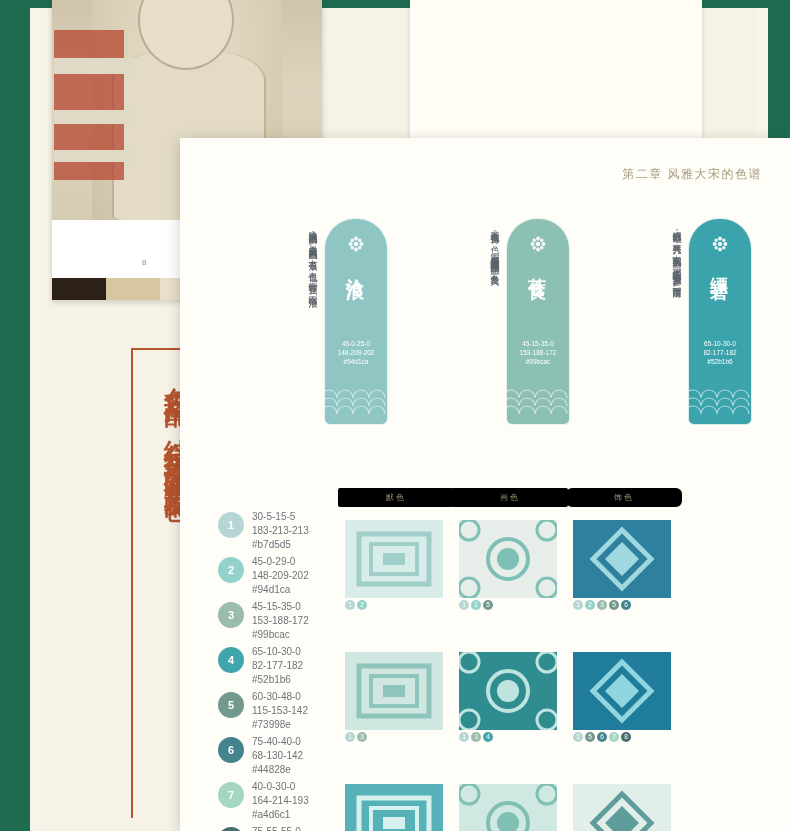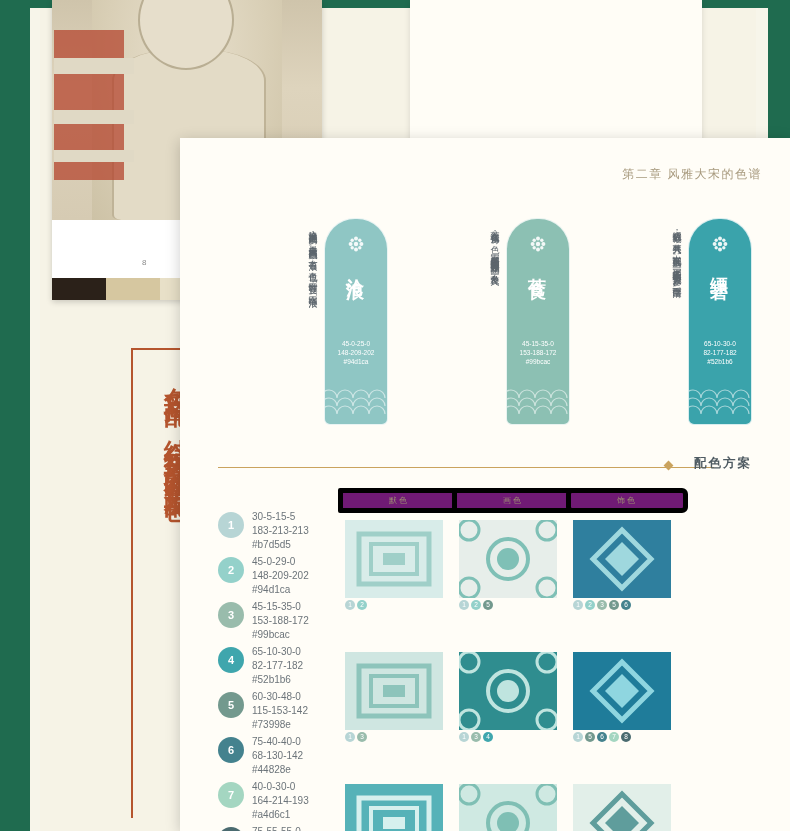--- a/index.html
+++ b/index.html
@@ -69,22 +69,22 @@
   .tablet .flower{position:absolute;left:50%;top:16px;margin-left:-9px;width:18px;height:18px;}
   .tablet .tname{position:absolute;left:50%;top:44px;margin-left:-11px;width:22px;
      writing-mode:vertical-rl;text-orientation:upright;color:#fff;font-size:18px;font-weight:bold;letter-spacing:4px;}
   .tablet .vals{position:absolute;left:0;bottom:58px;width:62px;text-align:center;color:#fff;font-size:6.5px;line-height:9px;}
   .tablet .waves{position:absolute;left:0;bottom:4px;width:62px;height:46px;opacity:.55;}
   .tdesc{position:absolute;right:68px;top:6px;width:96px;height:200px;
      writing-mode:vertical-rl;font-size:9px;line-height:15px;color:#5d666d;letter-spacing:.5px;}
 
   
   .scheme{position:absolute;left:38px;top:350px;width:534px;}
-  .col-head{position:absolute;top:0;width:112px;height:15px;border:5px solid #000000;border-radius:2px;
-     background:#701a75;text-align:center;font-size:8px;color:#9c8e72;line-height:15px;letter-spacing:2px;}
+  .col-head{position:absolute;top:0;width:112px;height:15px;border:2px solid #000000;border-radius:2px;
+     background:#000000;text-align:center;font-size:8px;color:#9c8e72;line-height:15px;letter-spacing:2px;}
   .nums{position:absolute;left:0;top:22px;width:112px;}
   .numrow{position:relative;height:45px;}
   .circle{position:absolute;left:0;top:2px;width:26px;height:26px;border-radius:50%;color:#fff;
      font-size:11px;text-align:center;line-height:26px;font-weight:bold;}
   .codes{position:absolute;left:34px;top:0;font-size:10px;line-height:14px;color:#6c747a;}
   .patcell{position:absolute;width:98px;height:78px;}
   .pattag{position:absolute;left:0;top:80px;height:10px;display:flex;gap:2px;}
   .pattag i{display:block;width:10px;height:10px;border-radius:50%;color:#fff;font-size:6.5px;
      line-height:10px;text-align:center;font-style:normal;}
 </style>
@@ -214,25 +214,20 @@
               <g fill="none" stroke="#ffffff" stroke-width="1.2">
                 <path d="M-4 40 a8 8 0 0 1 16 0 M12 40 a8 8 0 0 1 16 0 M28 40 a8 8 0 0 1 16 0 M44 40 a8 8 0 0 1 16 0"></path>
                 <path d="M-4 32 a8 8 0 0 1 16 0 M12 32 a8 8 0 0 1 16 0 M28 32 a8 8 0 0 1 16 0 M44 32 a8 8 0 0 1 16 0"></path>
                 <path d="M-4 24 a8 8 0 0 1 16 0 M12 24 a8 8 0 0 1 16 0 M28 24 a8 8 0 0 1 16 0 M44 24 a8 8 0 0 1 16 0"></path>
               </g>
             </svg></span>
         </div>
       </div>
     </div>
 
-  <div class="sec" style="top:320px;">
-    <div class="rule"></div>
-    <div class="dia"></div>
-    <div class="lbl">配色方案</div>
-  </div>
 
   <div class="scheme" id="scheme">
       <div class="col-head" style="left: 120px;">默色</div>
       <div class="col-head" style="left: 234px; text-align: center;">画色</div>
       <div class="col-head" style="left: 348px; border-radius: 6px;">饰色</div>
       <div class="nums">
         <div class="numrow">
           <span class="circle" style="background:#b7d5d5">1</span>
           <span class="codes">30-5-15-5<br>183-213-213<br>#b7d5d5</span>
         </div>

